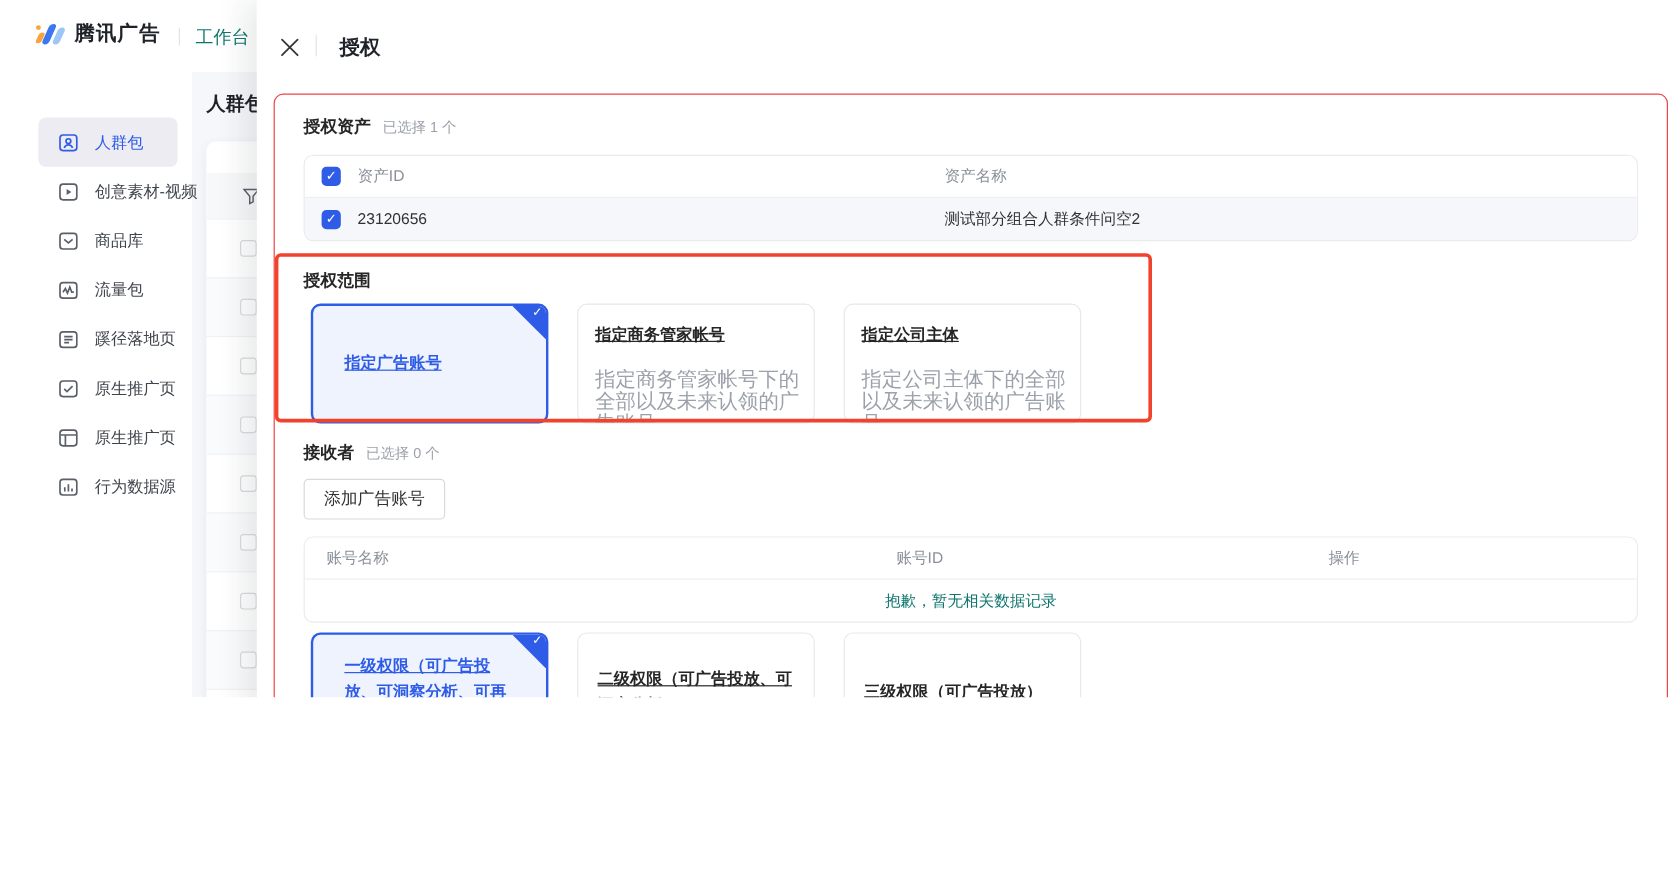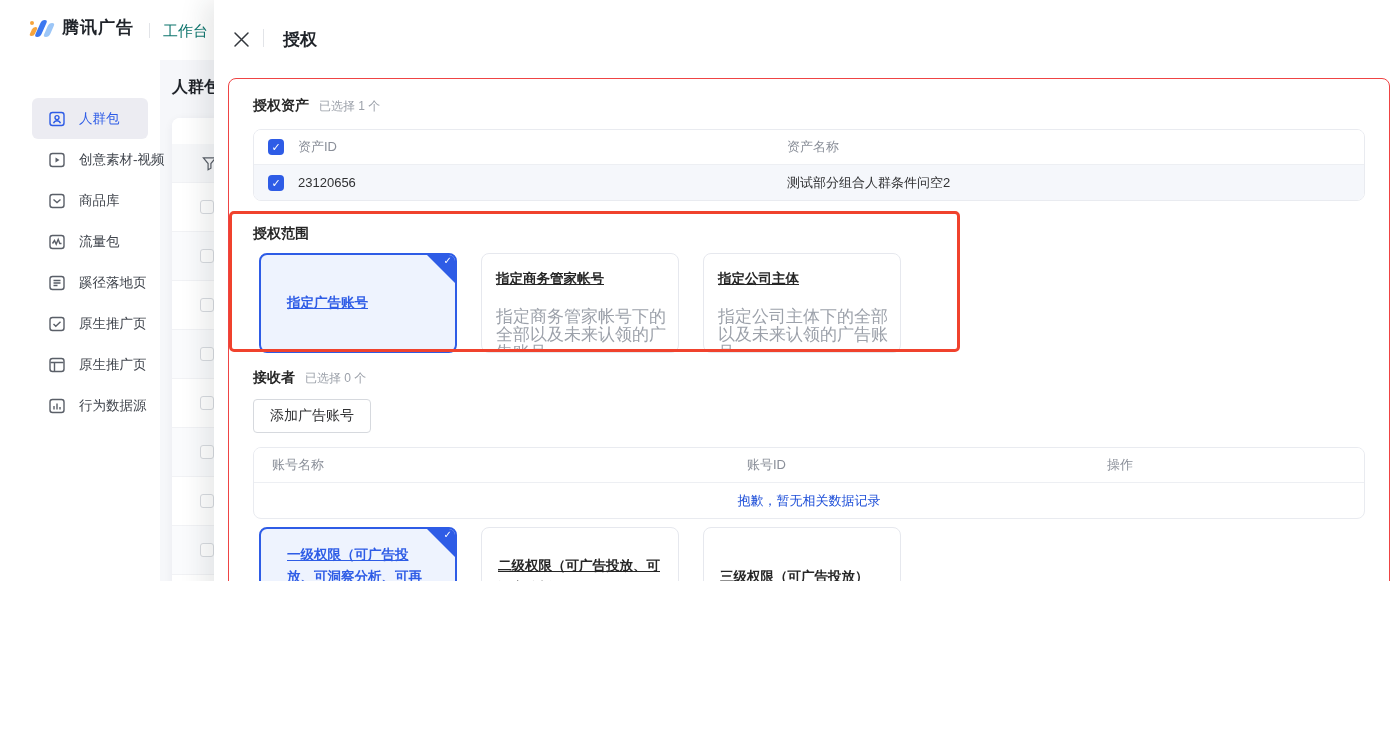--- a/index.html
+++ b/index.html
@@ -49,21 +49,21 @@
   .trow.head { color:#8a8f99; border-bottom:1px solid #edeff3; background:#fff; }
   .trow.data { color:#303133; }
   .trow.sel { background:#f5f7fb; }
   .cell-check { width:44px; display:flex; justify-content:center; }
   .cell-id { width:489px; }
   .cell-name { flex:1; }
   .cb-on { width:16px; height:16px; border-radius:4px; background:#2e5ce6; color:#fff; font-size:11px; line-height:16px; text-align:center; font-weight:bold; }
   .cell-rname { width:493px; padding-left:18px; }
   .cell-rid { width:360px; }
   .cell-act { flex:1; }
-  .empty-row { height:35px; display:flex; align-items:center; justify-content:center; font-size:13px; color:#1d4ed8; }
+  .empty-row { height:35px; display:flex; align-items:center; justify-content:center; font-size:13px; color:#0f766e; }
 
   .sec-head.mt-scope { margin-top:24px; }
   .cards-row { display:flex; margin-top:8px; margin-left:6px; gap:24px; }
   .opt-card { position:relative; width:198px; height:100px; border:1px solid #e6e8ee; border-radius:8px; background:#fff; overflow:hidden; cursor:pointer; }
   .opt-card.desc-card { padding:15px 12px 0 14px; }
   .opt-card .opt-title { font-size:13.5px; font-weight:bold; color:#262626; line-height:20px;text-decoration:underline; }
   .opt-card .opt-desc { margin-top:19px; font-size:17px; color:#9ca1aa; line-height:18px; }
   .opt-card.selected { border:2px solid #2e5ce6; background:#eef3fe; display:flex; align-items:center; padding:0 20px 0 26px; }
   .opt-card.selected .opt-title { color:#2e5ce6; line-height:22px; }
   .corner-flag { position:absolute; top:0; right:0; width:28px; height:28px; background:#2e5ce6; clip-path:polygon(100% 0,0 0,100% 100%); }

